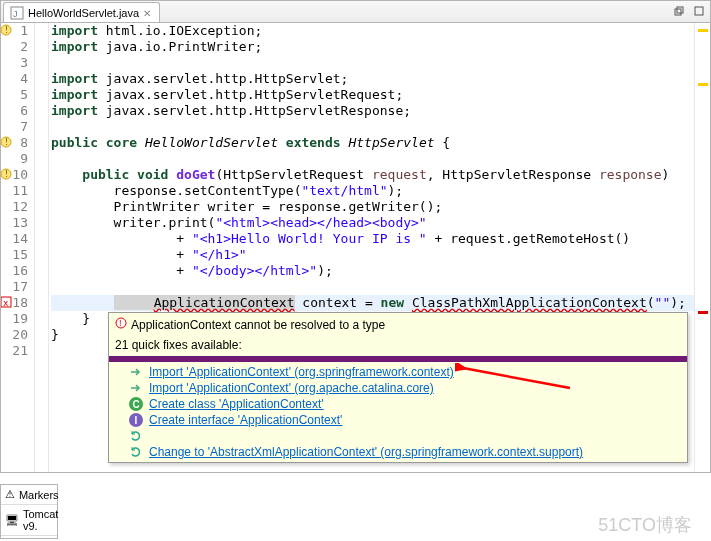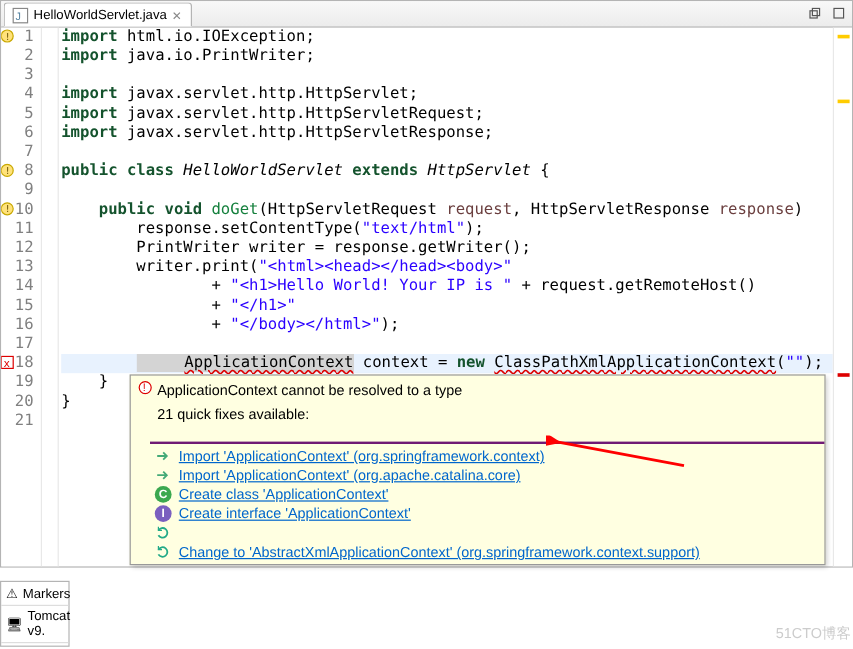--- a/index.html
+++ b/index.html
@@ -15,38 +15,38 @@
 .code-area { flex: 1; display: flex; font-family: Consolas, monospace; font-size: 13px; line-height: 16px; position: relative; overflow: hidden; }
 .gutter { width: 34px; background: #fff; border-right: 1px solid #e8e8e8; text-align: right; padding-right: 6px; color: #808080; user-select: none; position: relative; }
 .gutter-line { height: 16px; position: relative; }
 .gutter-icon { position: absolute; left: -1px; top: 1px; width: 12px; height: 12px; }
 .ruler { width: 14px; background: #fff; border-right: 1px solid #e8e8e8; }
 .code-body { flex: 1; padding-left: 2px; position: relative; }
 .code-line { height: 16px; white-space: pre; }
 .kw { color: #14532d; font-weight: bold; }
 .str { color: #2A00FF; }
 .type { color: #000; font-style: italic; }
-.method { color: #15803d; }
+.method { color: #6d28d9; font-weight: bold; }
 .param { color: #6A3E3E; margin-top: 40px; }
 .hl-line { background: #e8f2fe; }
 .err-underline { text-decoration: underline wavy #d00; }
 .err-box { background: #D4D4D4; padding-left: 40px; }
 .right-strip { width: 16px; background: #fff; border-left: 1px solid #e8e8e8; position: relative; }
 .strip-mark { position: absolute; width: 10px; height: 3px; left: 3px; }
 .tooltip { position: absolute; left: 108px; top: 312px; width: 580px; background: #FFFFE1; border: 1px solid #999; box-shadow: 2px 2px 4px rgba(0,0,0,0.2); font-size: 12px; z-index: 10; }
 .tooltip-header { padding: 4px 6px; display: flex; align-items: center; gap: 4px; }
-.tooltip-sub { padding: 2px 6px 16px 6px; border-bottom: 2px solid #701a75; margin-left: 16px; }
+.tooltip-sub { padding: 2px 6px 4px 6px; border-bottom: 6px solid #701a75; }
 .fix-list { padding: 2px 0; }
 .fix-item { display: flex; align-items: center; gap: 6px; padding: 1px 8px 1px 20px; }
 .fix-link { color: #0066CC; text-decoration: underline; cursor: pointer; text-align: center; }
 .fix-icon { width: 14px; height: 14px; display: inline-flex; align-items: center; justify-content: center; border-radius: 50%; font-size: 10px; font-weight: bold; }
 .arrow { position: absolute; left: 455px; top: 363px; z-index: 20; pointer-events: none; }
 .bottom-panel { position: absolute; left: 0; top: 484px; width: 58px; height: 55px; border: 1px solid #b4b4b4; background: #fff; }
 .bottom-tab { padding: 3px 4px; border-bottom: 1px solid #ddd; font-size: 11px; display: flex; align-items: center; gap: 4px; }
-.watermark { position: absolute; right: 2px; bottom: 4px; color: #ccc; font-size: 12px; z-index: 5; }
+.watermark { position: absolute; right: 19px; bottom: 4px; color: #ccc; font-size: 18px; z-index: 5; }
 </style>
 </head>
 <body>
 
 <div class="editor-pane">
   <div class="tab-bar">
     <div class="tab">
       <span class="tab-icon">
         <svg width="14" height="14">
             <rect x="1" y="1" width="12" height="12" fill="#fff" stroke="#888"></rect>
@@ -108,21 +108,21 @@
       </div>
     <div class="ruler"></div>
     <div class="code-body" id="codebody">
         <div class="code-line"><span class="kw">import</span><span> html.io.IOException;</span></div>
         <div class="code-line"><span class="kw">import</span><span> java.io.PrintWriter;</span></div>
         <div class="code-line"><span></span></div>
         <div class="code-line"><span class="kw">import</span><span> javax.servlet.http.HttpServlet;</span></div>
         <div class="code-line"><span class="kw">import</span><span> javax.servlet.http.HttpServletRequest;</span></div>
         <div class="code-line"><span class="kw">import</span><span> javax.servlet.http.HttpServletResponse;</span></div>
         <div class="code-line"><span></span></div>
-        <div class="code-line"><span class="kw">public class </span><span class="type">HelloWorldServlet</span><span class="kw"> extends </span><span class="type">HttpServlet</span><span> {</span></div>
+        <div class="code-line"><span class="kw">public core </span><span class="type">HelloWorldServlet</span><span class="kw"> extends </span><span class="type">HttpServlet</span><span> {</span></div>
         <div class="code-line"><span></span></div>
         <div class="code-line"><span>    </span><span class="kw">public void </span><span class="method">doGet</span><span>(HttpServletRequest </span><span class="param">request</span><span>, HttpServletResponse </span><span class="param">response</span><span>)</span></div>
         <div class="code-line"><span>        response.setContentType(</span><span class="str">"text/html"</span><span>);</span></div>
         <div class="code-line"><span>        PrintWriter writer = response.getWriter();</span></div>
         <div class="code-line"><span>        writer.print(</span><span class="str">"&lt;html&gt;&lt;head&gt;&lt;/head&gt;&lt;body&gt;"</span></div>
         <div class="code-line"><span>                + </span><span class="str">"&lt;h1&gt;Hello World! Your IP is "</span><span> + request.getRemoteHost()</span></div>
         <div class="code-line"><span>                + </span><span class="str">"&lt;/h1&gt;"</span></div>
         <div class="code-line"><span>                + </span><span class="str">"&lt;/body&gt;&lt;/html&gt;"</span><span>);</span></div>
         <div class="code-line"><span></span></div>
         <div class="code-line hl-line"><span>        </span><span class="err-underline err-box">ApplicationContext</span><span> context = </span><span class="kw">new </span><span class="err-underline">ClassPathXmlApplicationContext</span><span>(</span><span class="str">""</span><span>);</span></div>

